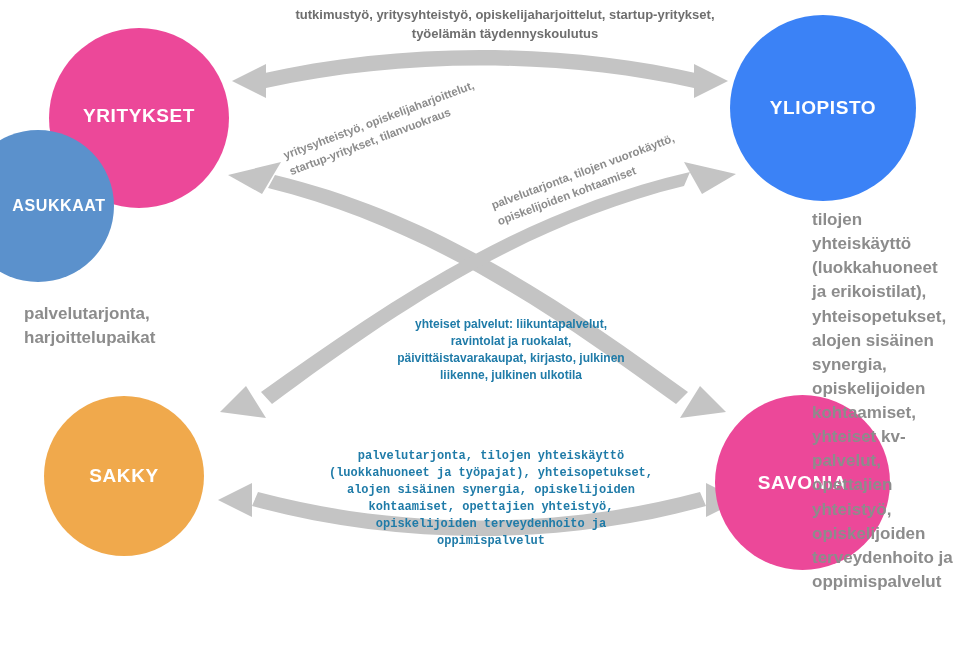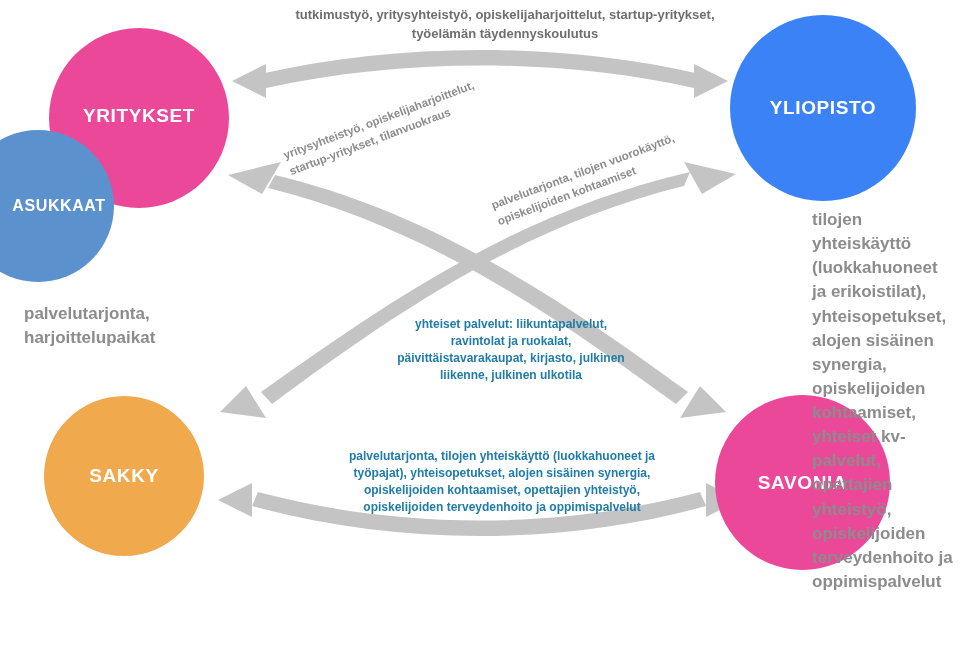--- a/index.html
+++ b/index.html
@@ -96,22 +96,23 @@
   }
   #text-right-desc {
     left: 812px; top: 208px;
     width: 142px;
   }
   #text-center-desc {
     left: 396px; top: 316px;
     width: 230px;
   }
   #text-bottom-desc {
-    left: 332px; top: 448px;
+    left: 321px; top: 448px;
     width: 340px;
+    font-family: Liberation Mono, monospace;
   }
 
   
   .rot {
     position: absolute;
     color: #8C8C8C;
     font-size: 11.5px;
     font-weight: bold;
     line-height: 1.5;
     white-space: nowrap;

